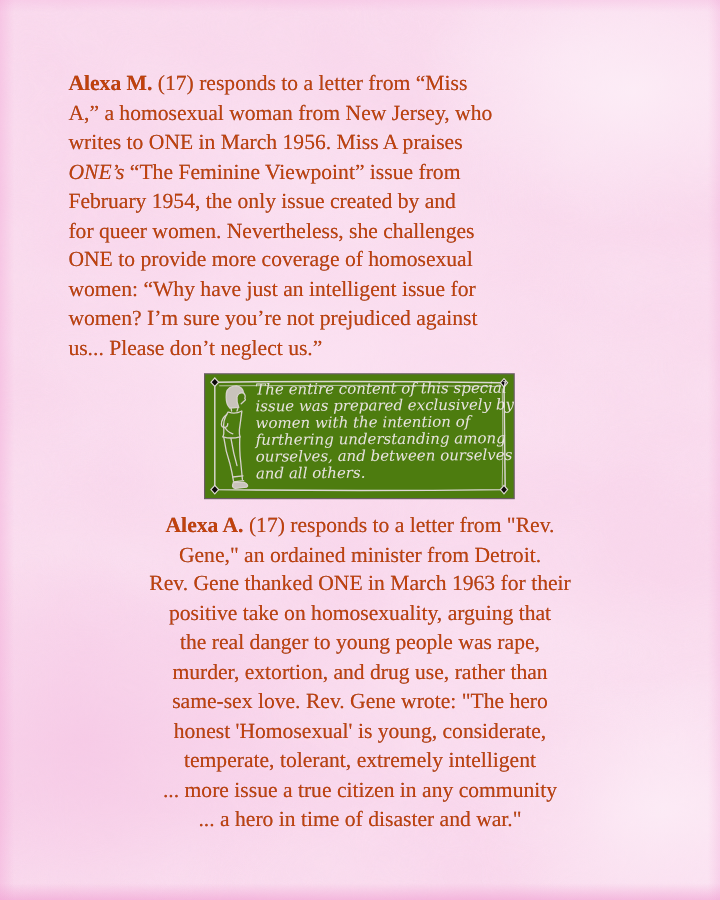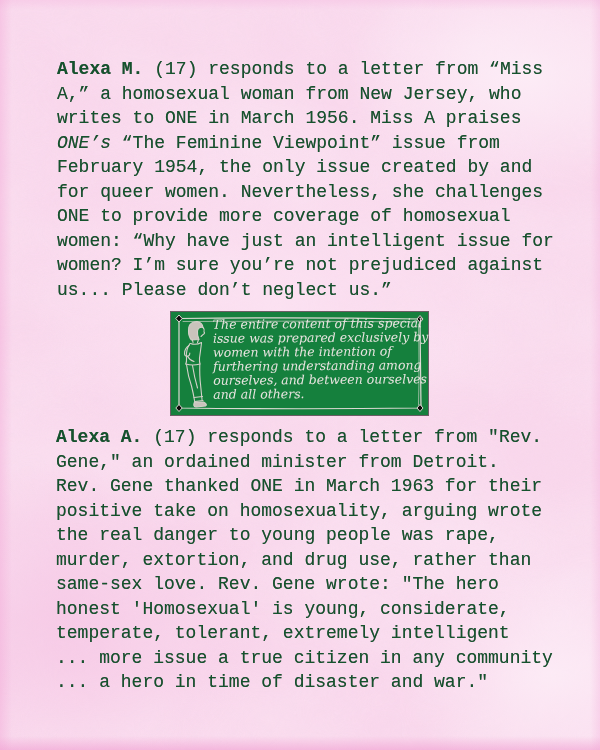--- a/index.html
+++ b/index.html
@@ -20,32 +20,33 @@
       linear-gradient(to bottom, rgba(244,180,222,0.35), rgba(244,180,222,0) 10px),
       radial-gradient(ellipse 260px 170px at 88% 10%, rgba(253,240,248,0.8), rgba(253,240,248,0) 70%),
       radial-gradient(ellipse 300px 220px at 12% 82%, rgba(244,188,224,0.55), rgba(244,188,224,0) 70%),
       radial-gradient(ellipse 220px 160px at 92% 90%, rgba(253,240,248,0.7), rgba(253,240,248,0) 70%),
       radial-gradient(ellipse 340px 240px at 45% 40%, rgba(252,226,242,0.5), rgba(252,226,242,0) 75%);
     pointer-events:none;
   }
   .typeblock{
     position:absolute;z-index:2;
     font-size:18px;line-height:24.5px;
-    color:#14532d;
+    color:#c2410c;
     text-shadow:0 0 0.5px rgba(46,40,43,0.55);
+    font-family:Liberation Serif, serif;
   }
   .typeblock .tline{height:24.5px;white-space:pre;}
   #para1{left:57px;top:57px;width:488px;text-align:left;}
-  #para2{left:56px;top:425px;width:488px;text-align:left;}
+  #para2{left:56px;top:425px;width:488px;text-align:center;}
   .b{font-weight:bold;}
   .i{font-style:italic;}
   #clipping{
     position:absolute;z-index:2;
     left:171px;top:312px;width:257px;height:103px;
-    background:#15803d;
+    background:#4d7c0f;
     box-shadow:0 0 0 1px rgba(12,9,9,0.6);
   }
   .clip-frame{position:absolute;left:0;top:0;}
   .clip-figure{position:absolute;left:1px;top:6px;}
   .clip-caption{
     position:absolute;left:42px;top:5px;width:210px;
     font-family:"DejaVu Serif","Liberation Serif",serif;
     font-style:italic;
     font-size:12.5px;line-height:14px;
     color:#e7e3df;
@@ -134,21 +135,21 @@
         <div class="tline"><span>furthering understanding among</span></div>
         <div class="tline"><span>ourselves, and between ourselves</span></div>
         <div class="tline"><span>and all others.</span></div>
       </div>
   </div>
 
   <div id="para2" class="typeblock">
       <div class="tline"><span class="b">Alexa A.</span><span> (17) responds to a letter from "Rev.</span></div>
       <div class="tline"><span>Gene," an ordained minister from Detroit.</span></div>
       <div class="tline"><span>Rev. Gene thanked ONE in March 1963 for their</span></div>
-      <div class="tline"><span>positive take on homosexuality, arguing wrote</span></div>
+      <div class="tline"><span>positive take on homosexuality, arguing that</span></div>
       <div class="tline"><span>the real danger to young people was rape,</span></div>
       <div class="tline"><span>murder, extortion, and drug use, rather than</span></div>
       <div class="tline"><span>same-sex love. Rev. Gene wrote: "The hero</span></div>
       <div class="tline"><span>honest 'Homosexual' is young, considerate,</span></div>
       <div class="tline"><span>temperate, tolerant, extremely intelligent</span></div>
       <div class="tline"><span>... more issue a true citizen in any community</span></div>
       <div class="tline"><span>... a hero in time of disaster and war."</span></div>
     </div>
 
 </div>

